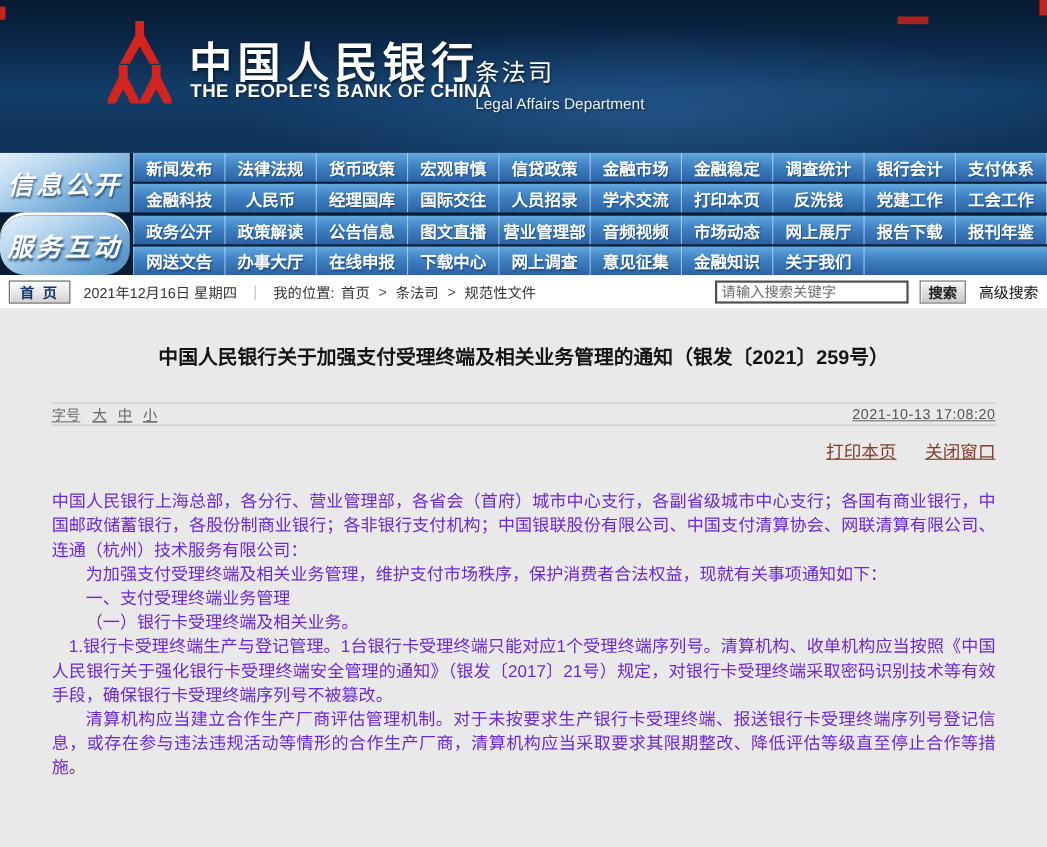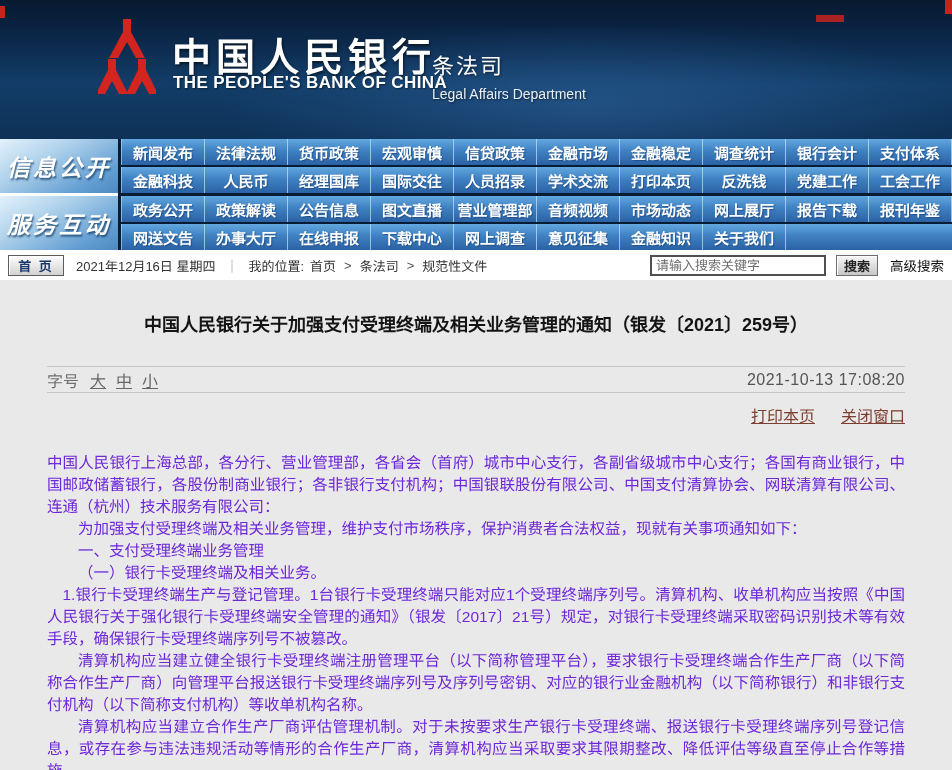--- a/index.html
+++ b/index.html
@@ -42,21 +42,21 @@
   .nav-section { display:flex; height:54px; }
   .nav-section + .nav-section { margin-top:3px; }
   .nav-label {
     flex:0 0 118px; margin-right:3px;
     display:flex; align-items:center; justify-content:center;
     background:linear-gradient(150deg,#e3f1fb 0%,#b1d3ec 35%,#649fd3 78%,#4d88bf 100%);
     color:#ffffff; font-size:23px; font-weight:bold; font-style:italic;
     font-family:"Liberation Serif","DejaVu Serif",serif;
     letter-spacing:3px; text-shadow:1px 2px 2px rgba(15,55,95,.75);
   }
-  .nav-label.gap-top { box-shadow:0 -3px 0 0 #ffffff; }
+  .nav-label.gap-top { box-shadow:0 -3px 0 0 #ffffff;border-radius:23px; }
   .nav-rows { flex:1; display:flex; flex-direction:column; gap:2px; }
   .nav-row {
     display:flex; height:26px;
     background:linear-gradient(180deg,#63a8e0 0%,#3f81c2 45%,#2a62a5 100%);
     border-left:1px solid rgba(195,227,250,.6);
   }
   .nav-item {
     flex:0 0 10%; display:flex; align-items:center; justify-content:center;
     color:#ffffff; font-size:15px; font-weight:bold;
     border-right:1px solid rgba(195,227,250,.7);
@@ -95,23 +95,23 @@
   }
   .adv-search { margin-left:12px; font-size:13.5px; color:#111; cursor:pointer; white-space:nowrap; }
 
   
   .content { height:517px; background:#eae9e9; padding:0 47px; overflow:hidden; }
   .article-title {
     padding-top:33px; text-align:center;
     font-size:18px; font-weight:bold; color:#141414; line-height:24px;
   }
   .meta-row {
-    margin-top:29px; height:27px;
+    margin-top:29px; height:21px;
     border-top:1px solid #c6c6c6; border-bottom:1px solid #c6c6c6;
-    display:flex; align-items:center; font-size:16px; color:#707070;
+    display:flex; align-items:center; font-size:13px; color:#707070;text-decoration:underline;
   }
   .fs-label { margin-right:6px; }
   .fs-link { margin:0 5px; text-decoration:underline; color:#666; cursor:pointer; }
   .timestamp { margin-left:auto; color:#555; letter-spacing:.5px; }
   .print-row {
     display:flex; justify-content:flex-end; gap:26px;
     padding-top:10px; font-size:16px;
   }
   .doc-link { color:#7d4030; text-decoration:underline; cursor:pointer; white-space:nowrap; }
   .article-body { padding-top:25px; }
@@ -235,16 +235,15 @@
     <span class="doc-link">打印本页</span>
     <span class="doc-link">关闭窗口</span>
   </div>
 
   <div class="article-body">
       <p class="para i0">中国人民银行上海总部，各分行、营业管理部，各省会（首府）城市中心支行，各副省级城市中心支行；各国有商业银行，中国邮政储蓄银行，各股份制商业银行；各非银行支付机构；中国银联股份有限公司、中国支付清算协会、网联清算有限公司、连通（杭州）技术服务有限公司：</p>
       <p class="para i2">为加强支付受理终端及相关业务管理，维护支付市场秩序，保护消费者合法权益，现就有关事项通知如下：</p>
       <p class="para i2">一、支付受理终端业务管理</p>
       <p class="para i2">（一）银行卡受理终端及相关业务。</p>
       <p class="para i1">1.银行卡受理终端生产与登记管理。1台银行卡受理终端只能对应1个受理终端序列号。清算机构、收单机构应当按照《中国人民银行关于强化银行卡受理终端安全管理的通知》（银发〔2017〕21号）规定，对银行卡受理终端采取密码识别技术等有效手段，确保银行卡受理终端序列号不被篡改。</p>
-      <p class="para i2">清算机构应当建立健全银行卡受理终端注册管理平台（以下简称管理平台），要求银行卡受理终端合作生产厂商（以下简称合作生产厂商）向管理平台报送银行卡受理终端序列号及序列号密钥、对应的银行业金融机构（以下简称银行）和非银行支付机构（以下简称支付机构）等收单机构名称。</p>
       <p class="para i2">清算机构应当建立合作生产厂商评估管理机制。对于未按要求生产银行卡受理终端、报送银行卡受理终端序列号登记信息，或存在参与违法违规活动等情形的合作生产厂商，清算机构应当采取要求其限期整改、降低评估等级直至停止合作等措施。</p>
     </div>
 </div>
 
 </body></html>

